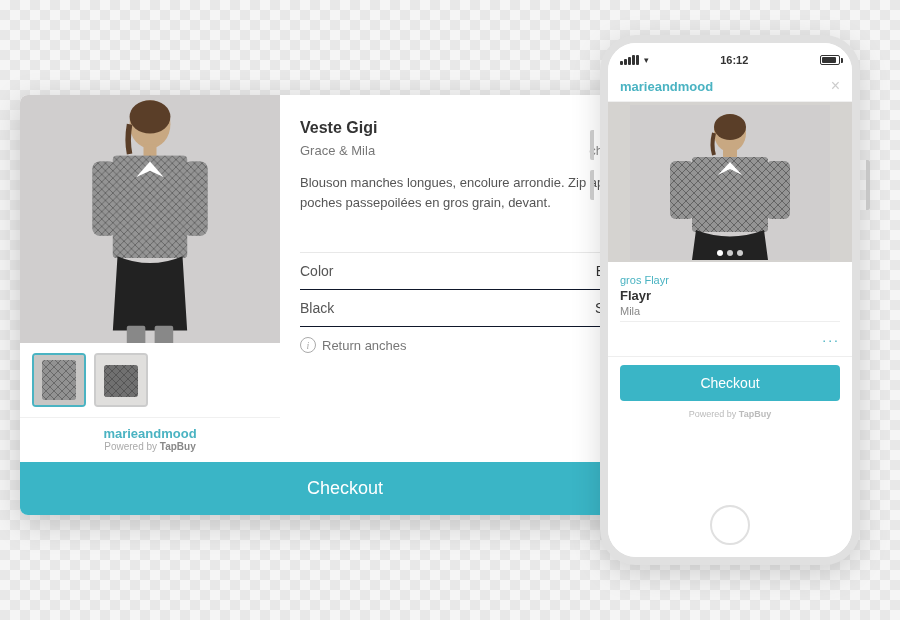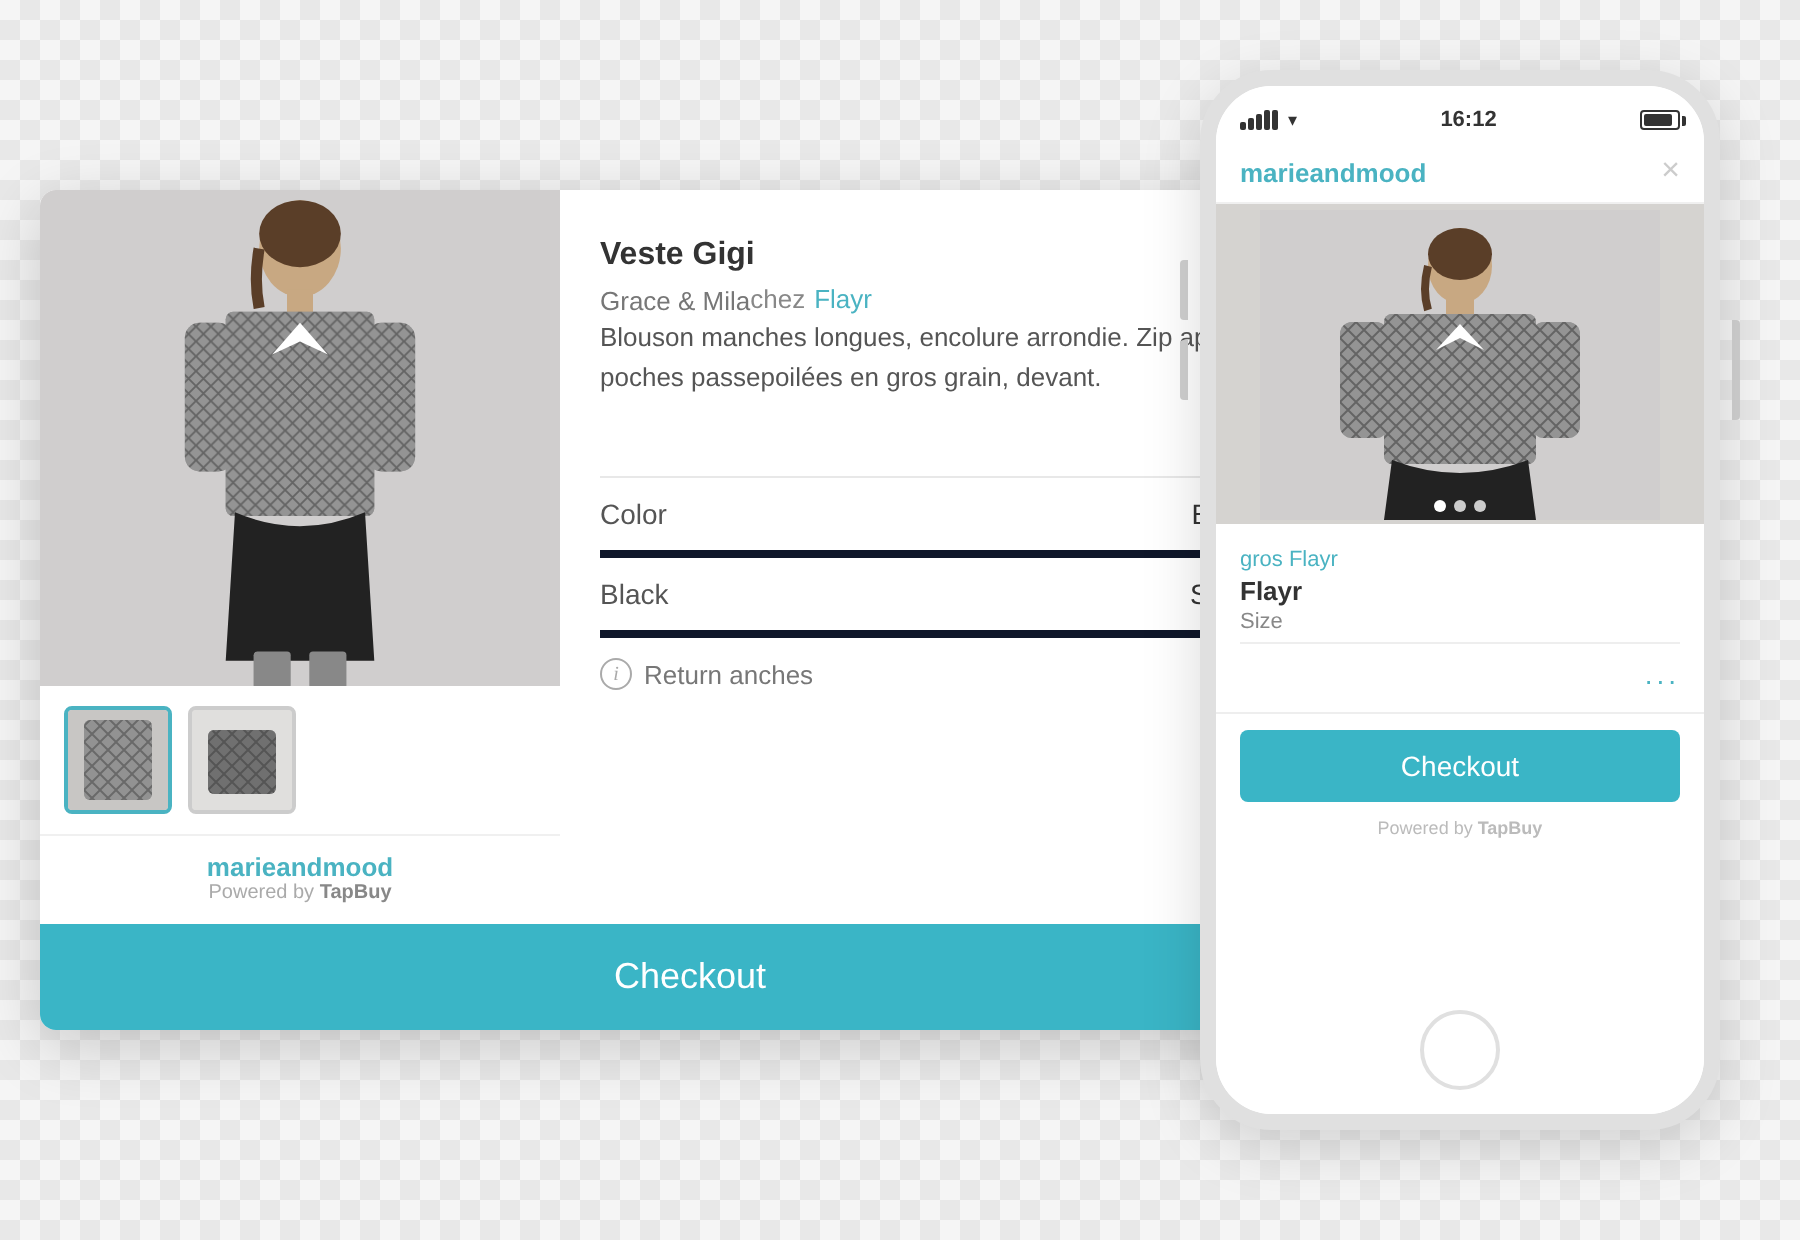--- a/index.html
+++ b/index.html
@@ -146,21 +146,23 @@
     }
 
     .product-price {
       font-size: 16px;
       font-weight: 600;
       color: #333;
     }
 
     .product-subrow {
       display: flex;
-      align-items: center;
+      justify-content: space-between;
+      align-items: center;
+      margin-bottom: 14px;
     }
 
     .product-brand {
       font-size: 13px;
       color: #777;
     }
 
     .store-link {
       font-size: 13px;
       color: #4ab3c2;
@@ -194,21 +196,21 @@
       background: #e8e8e8;
       margin: 0 -0px;
     }
 
     
     .option-row {
       display: flex;
       align-items: center;
       justify-content: space-between;
       padding: 10px 0;
-      border-bottom: 4px solid #0f172a;
+      border-bottom: 1px solid #0f172a;
       cursor: pointer;
     }
 
     .option-label {
       font-size: 14px;
       color: #555;
     }
 
     .option-value {
       display: flex;
@@ -734,21 +736,21 @@
           <div class="dot-ind active"></div>
           <div class="dot-ind"></div>
           <div class="dot-ind"></div>
         </div>
       </div>
 
       <div class="phone-product-info">
         <span class="phone-store-link">gros Flayr</span>
         <div class="phone-price">75€</div>
         <div class="phone-product-name">Flayr</div>
-        <div class="phone-product-brand">Size</div>
+        <div class="phone-product-brand">Mila</div>
         <div class="phone-desc">
           <div class="phone-more-dots">...</div>
         </div>
       </div>
 
       <button class="phone-checkout-btn">Checkout</button>
 
       <div class="phone-powered">
         <span>Powered by</span>
         <strong>TapBuy</strong>

